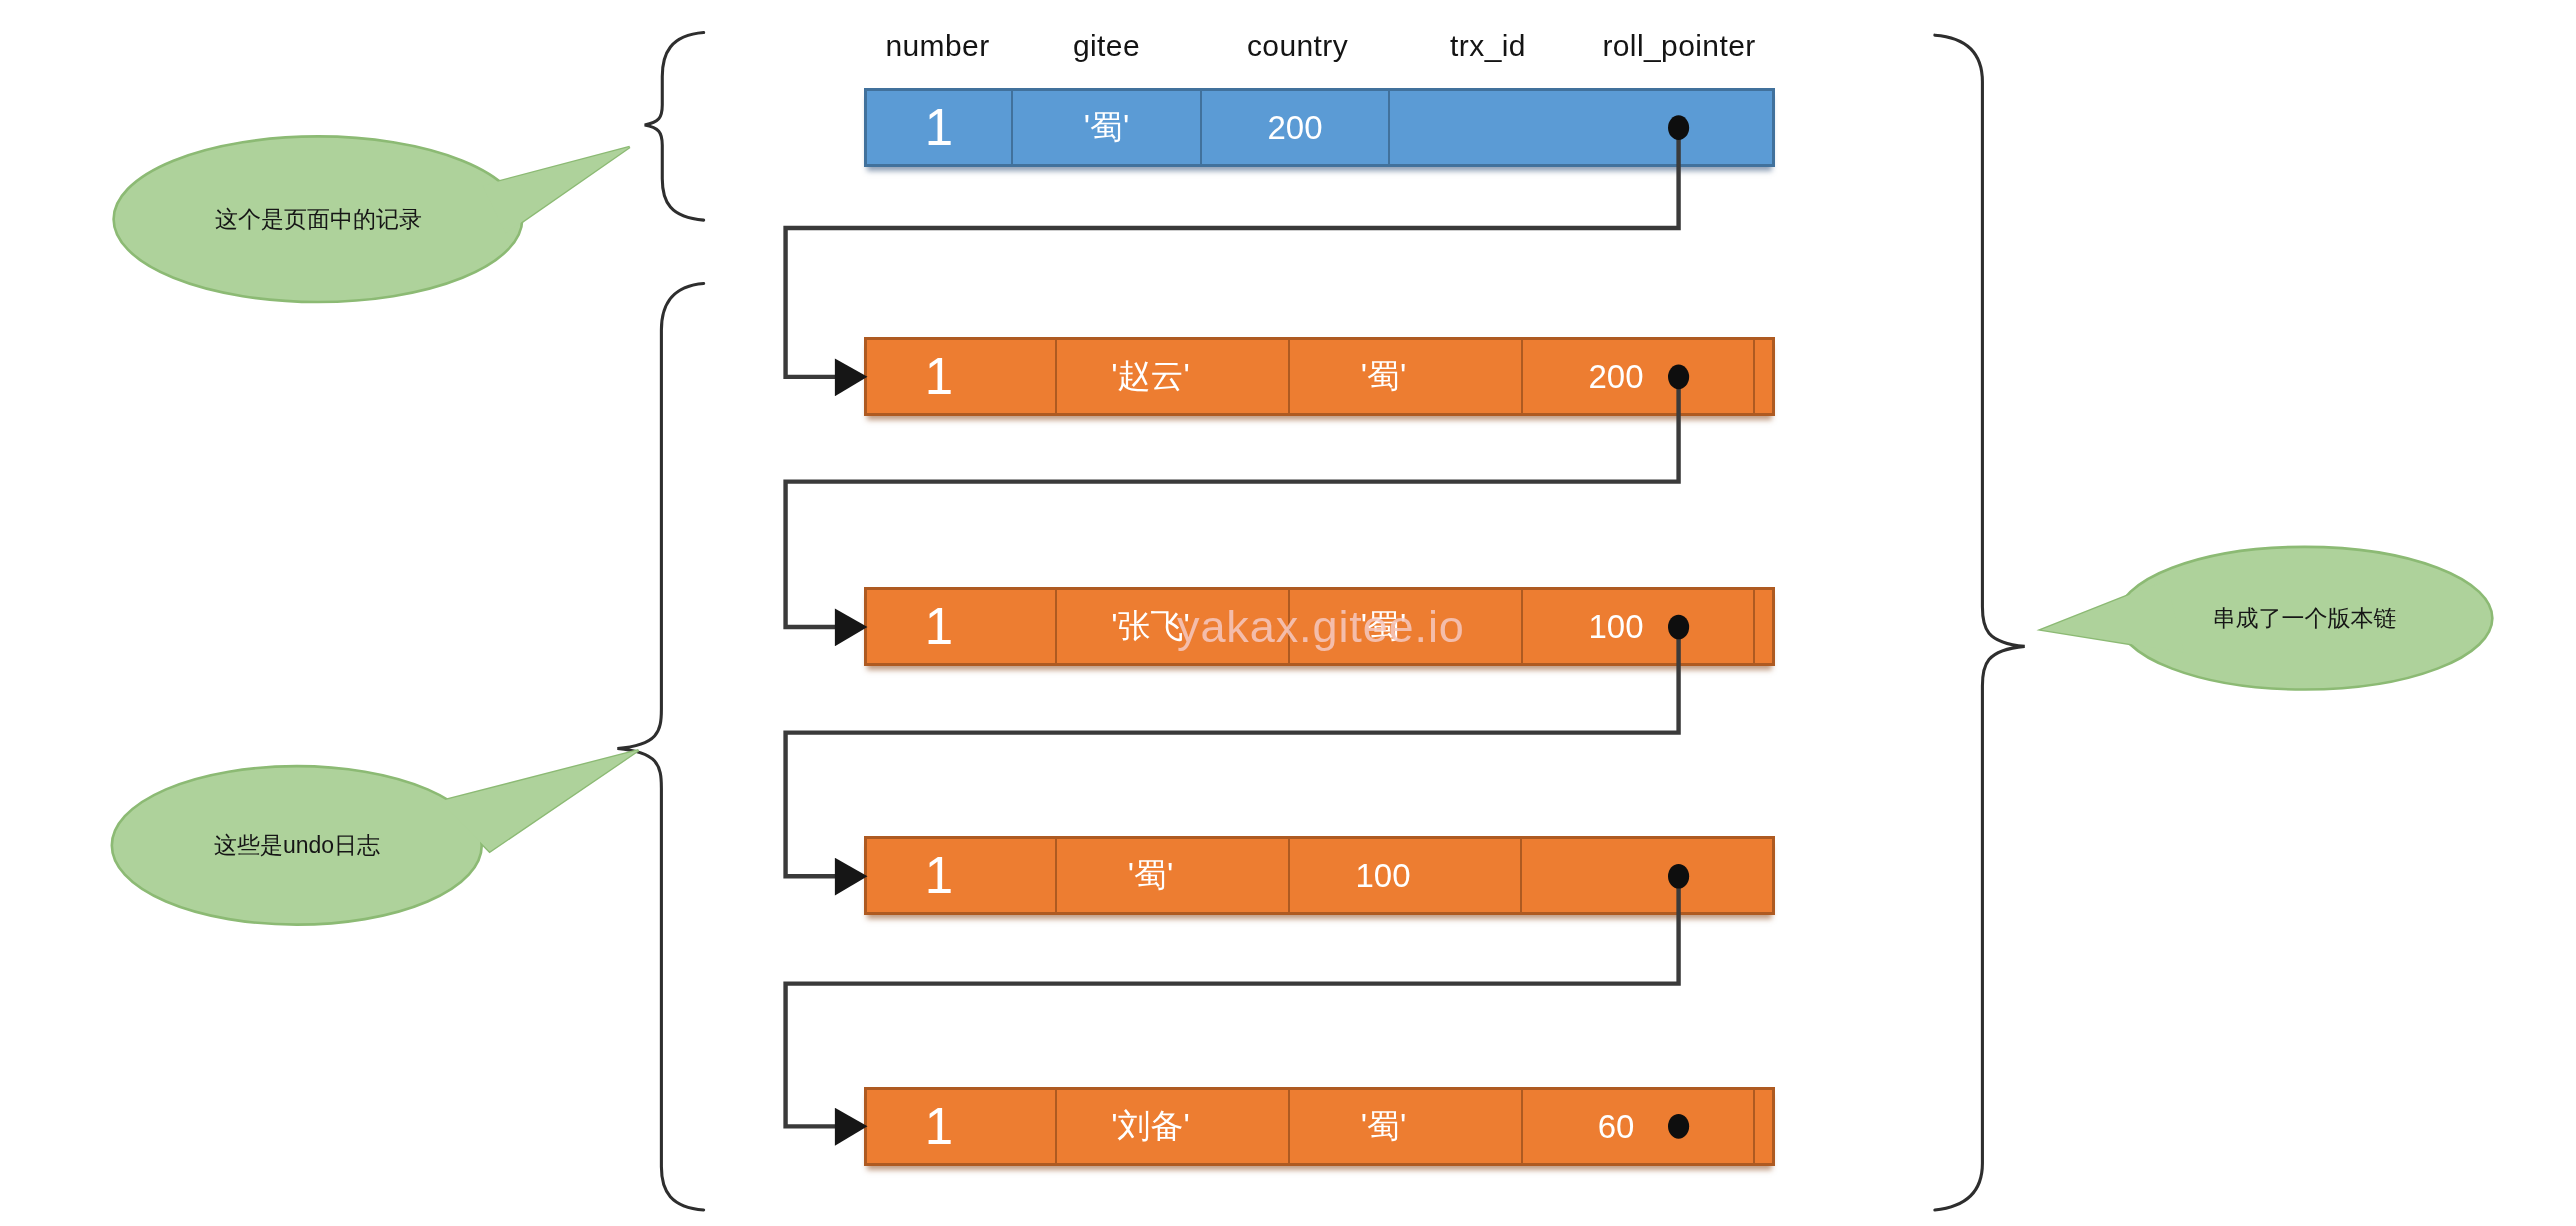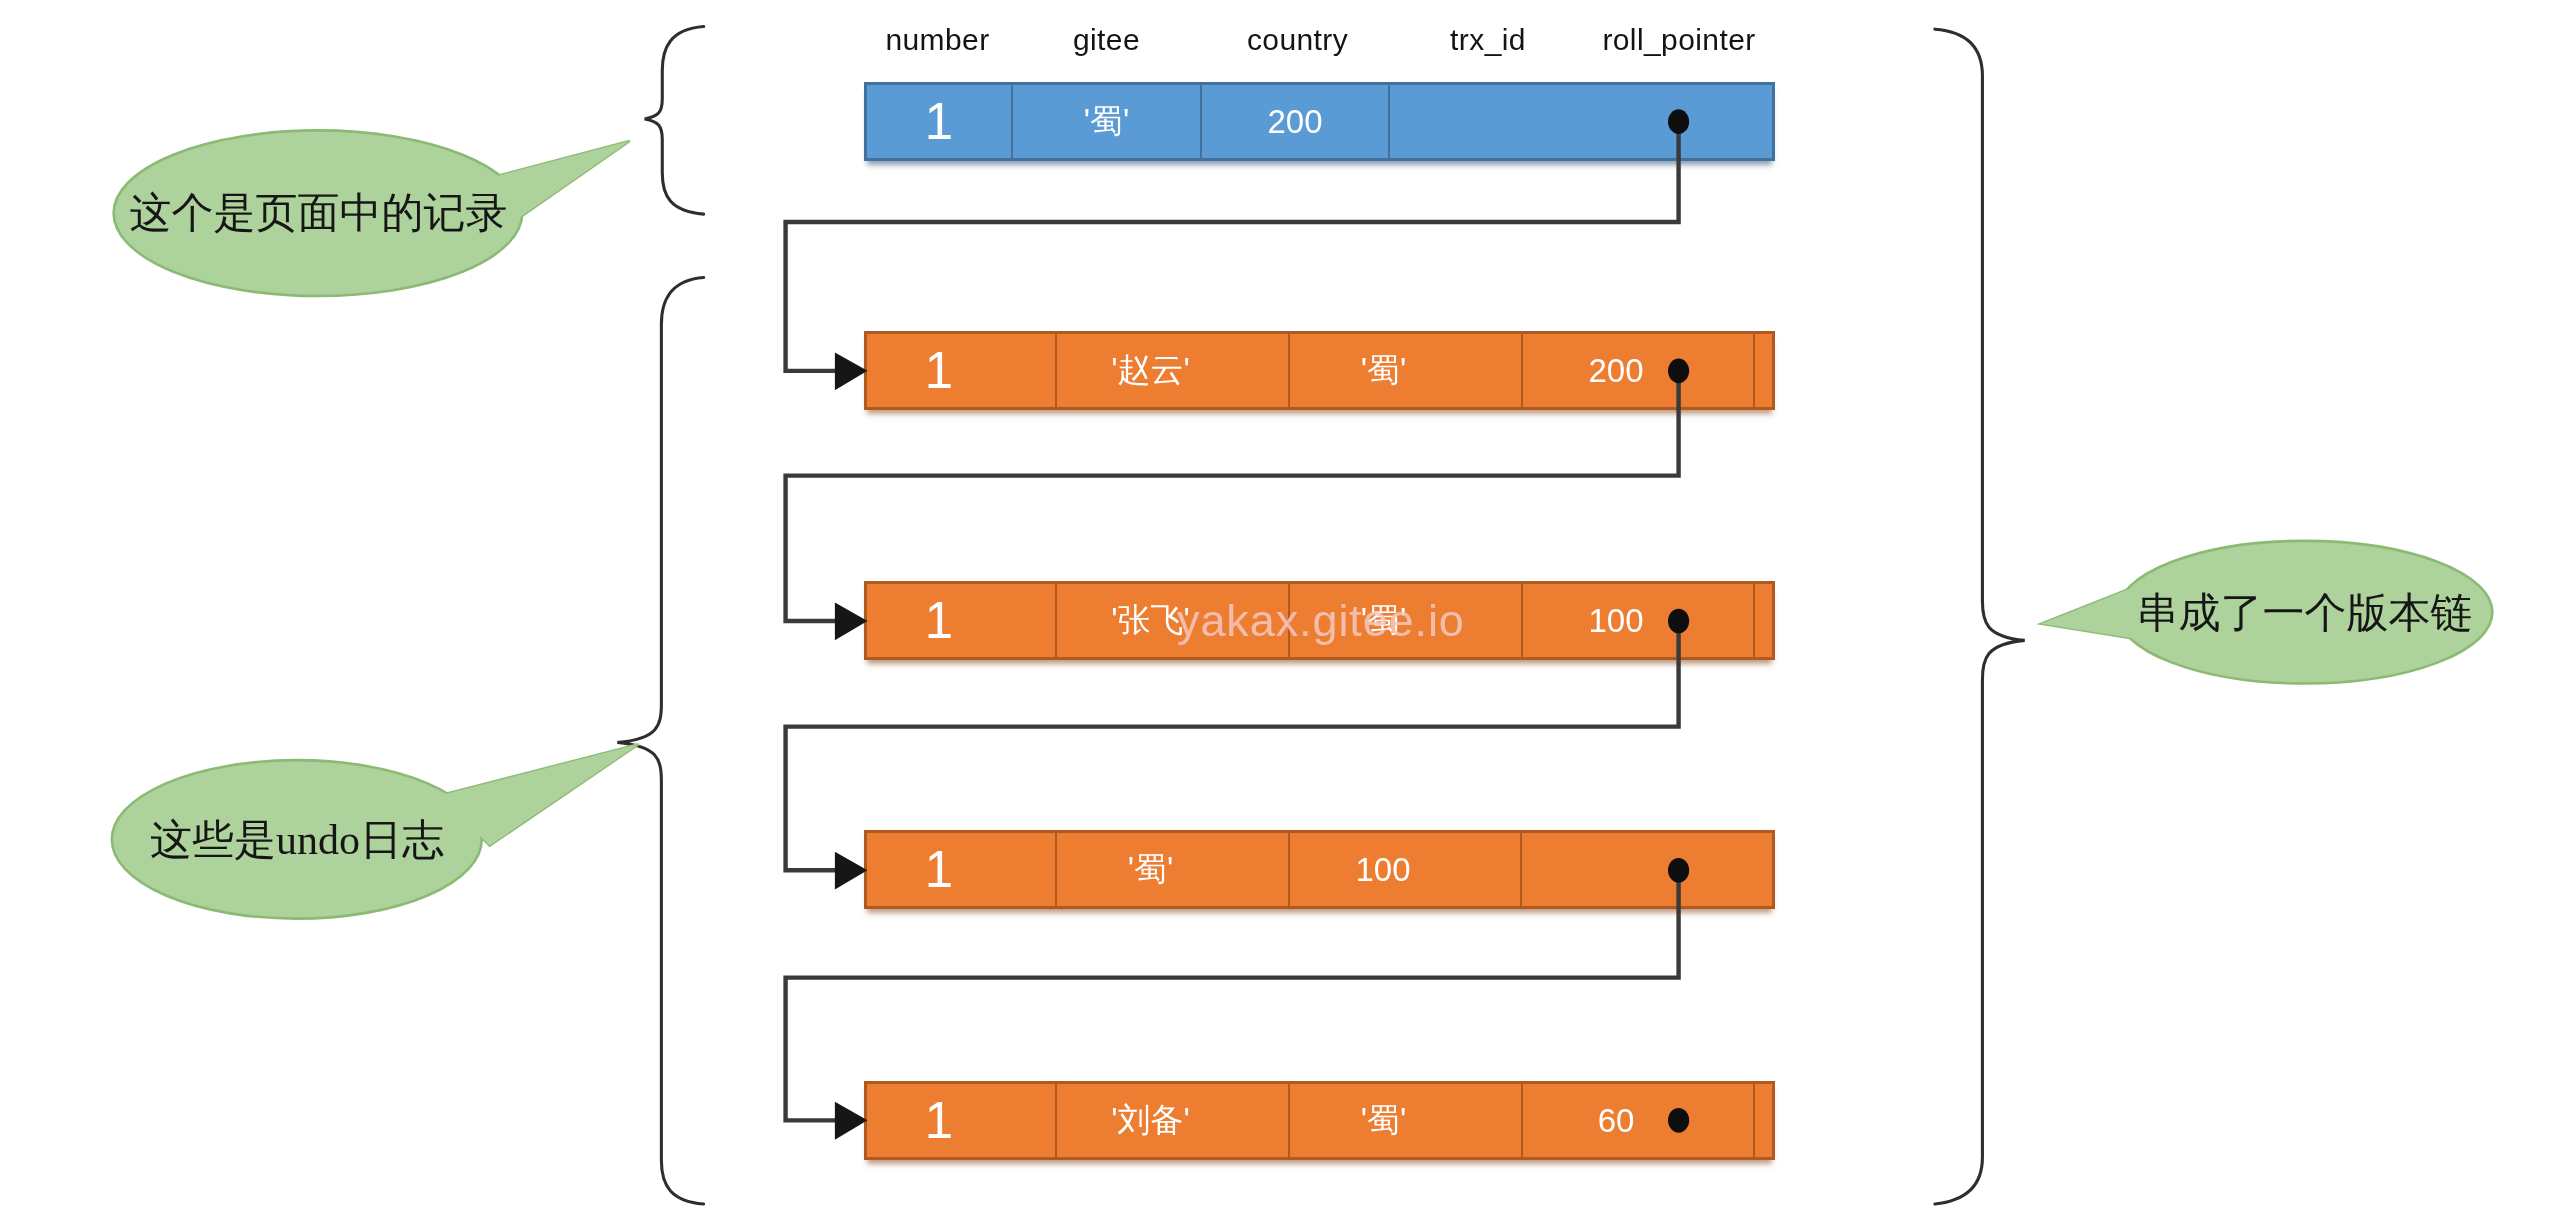--- a/index.html
+++ b/index.html
@@ -1,21 +1,21 @@
 <!DOCTYPE html>
 <html style="font-size:14px"><head>
 <meta charset="utf-8">
 <style>
   html,body{margin:0;padding:0;}
   body{
     width:2576px;height:1227px;background:#ffffff;
     font-family:"Liberation Sans",sans-serif;
     position:relative;overflow:hidden;
   }
-  .canvas{position:absolute;left:0;top:0;width:2576px;height:1015px;}
+  .canvas{position:absolute;left:0;top:6px;width:2576px;height:1015px;}
 
   
   .headers{
     position:absolute;left:864px;top:19.4px;width:911px;height:41px;
     display:flex;z-index:2;
   }
   .headers span{
     display:flex;align-items:center;justify-content:center;
     font-size:30px;color:#141414;letter-spacing:0.4px;
   }
@@ -48,21 +48,21 @@
   .conn{fill:none;stroke:#3a3a3a;stroke-width:5;}
   .arrowhead{fill:#161616;}
   .dot{fill:#0e0e0e;}
   .brace{fill:none;stroke:#2e2e2e;stroke-width:3.5;stroke-linecap:round;}
   .bubble-shape{fill:#aed29b;stroke:#8cba74;stroke-width:3;}
   .bubble-fillonly{fill:#aed29b;stroke:none;}
 
   
   .bubble-text{
     position:absolute;display:flex;align-items:center;justify-content:center;
-    font-size:42px;color:#161616;z-index:6;text-align:center;font-family:Liberation Serif, serif;
+    font-size:23px;color:#161616;z-index:6;text-align:center;
   }
   .bt1{left:114px;top:130px;width:409px;height:166px;}
   .bt2{left:112px;top:760px;width:370px;height:159px;}
   .bt3{left:2117px;top:541px;width:375px;height:143px;}
 
   
   .watermark{
     position:absolute;left:1177px;top:595px;z-index:7;
     font-size:45px;color:rgba(244,200,193,0.85);letter-spacing:0.9px;
   }

